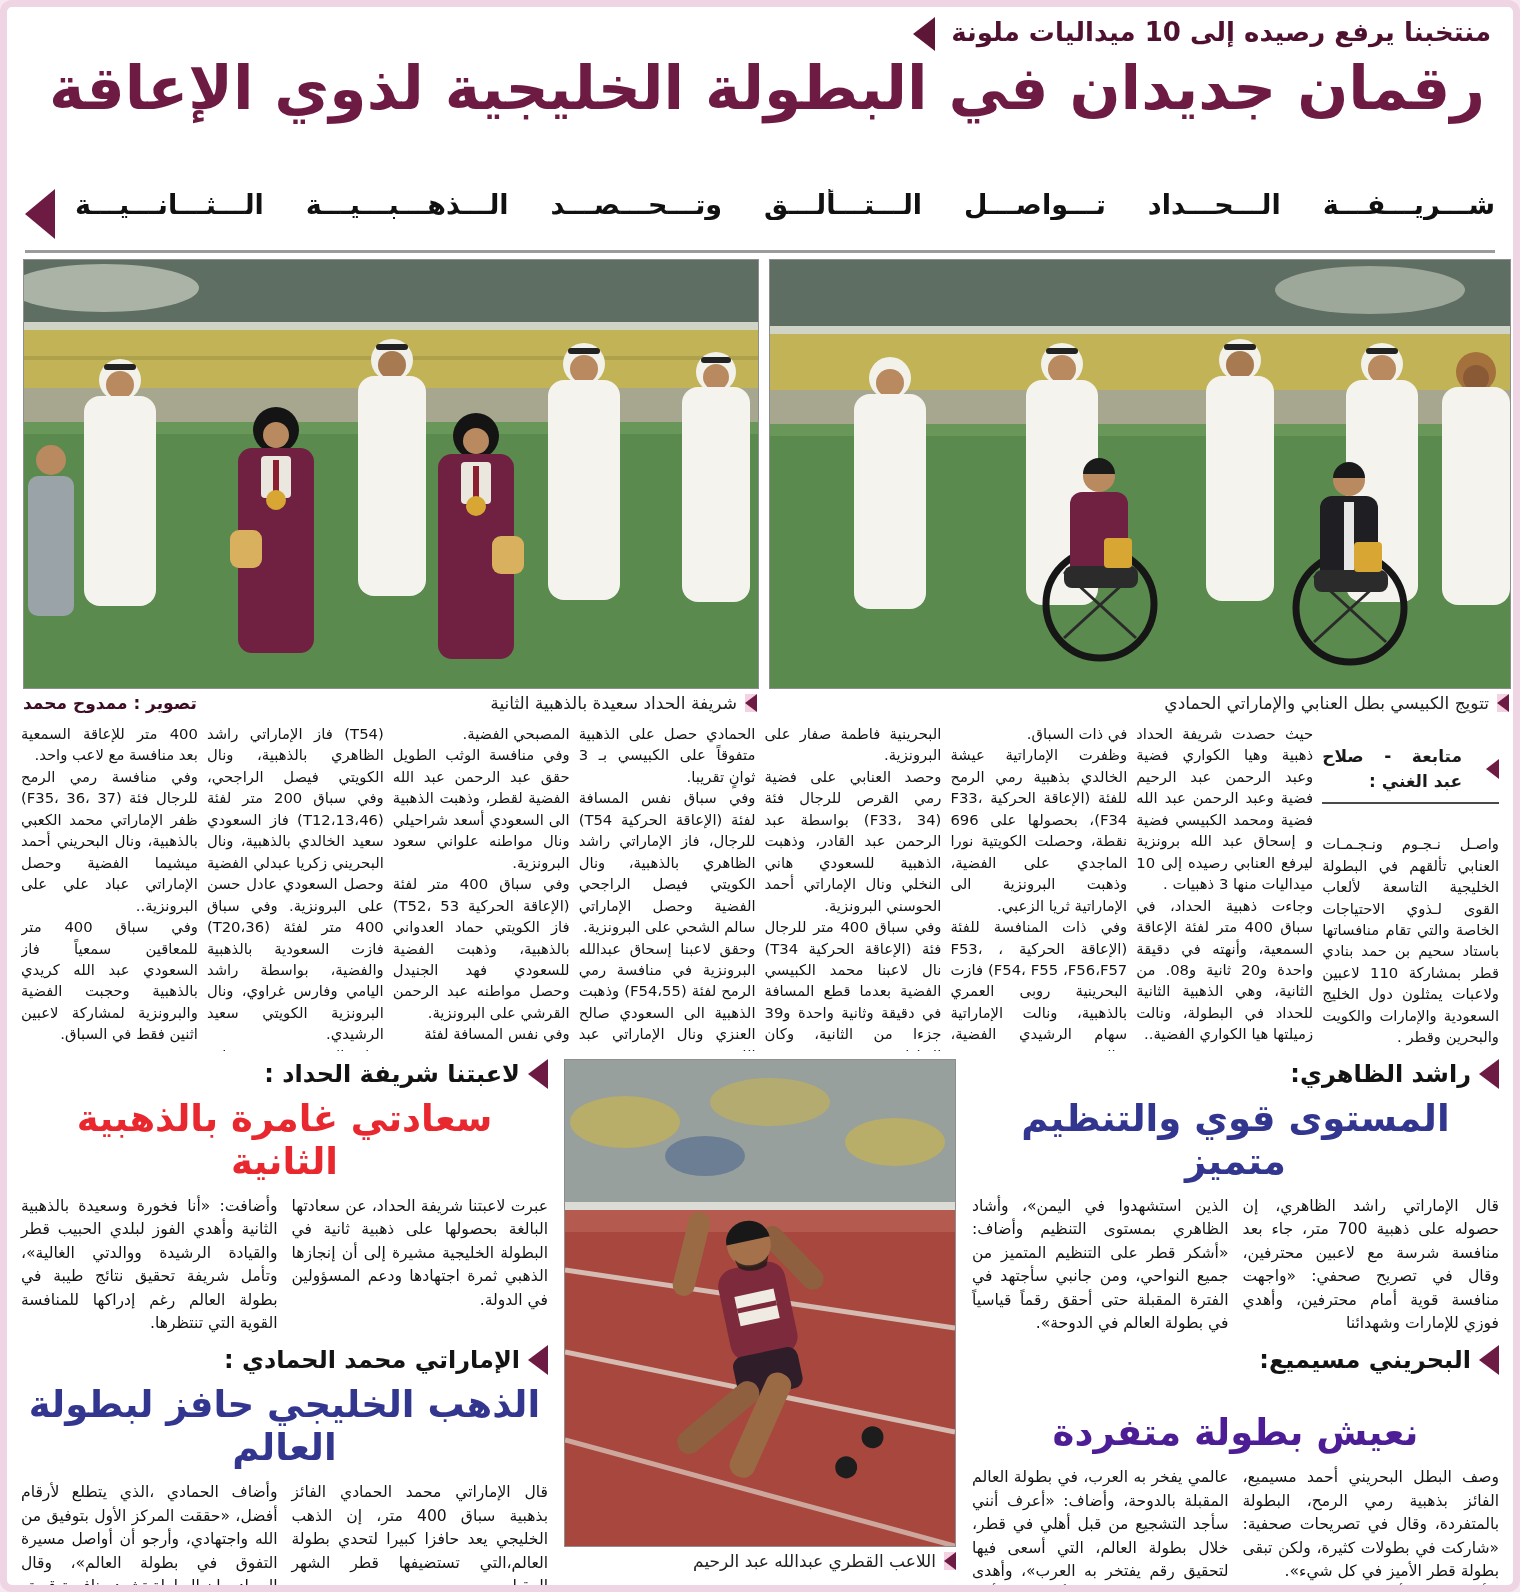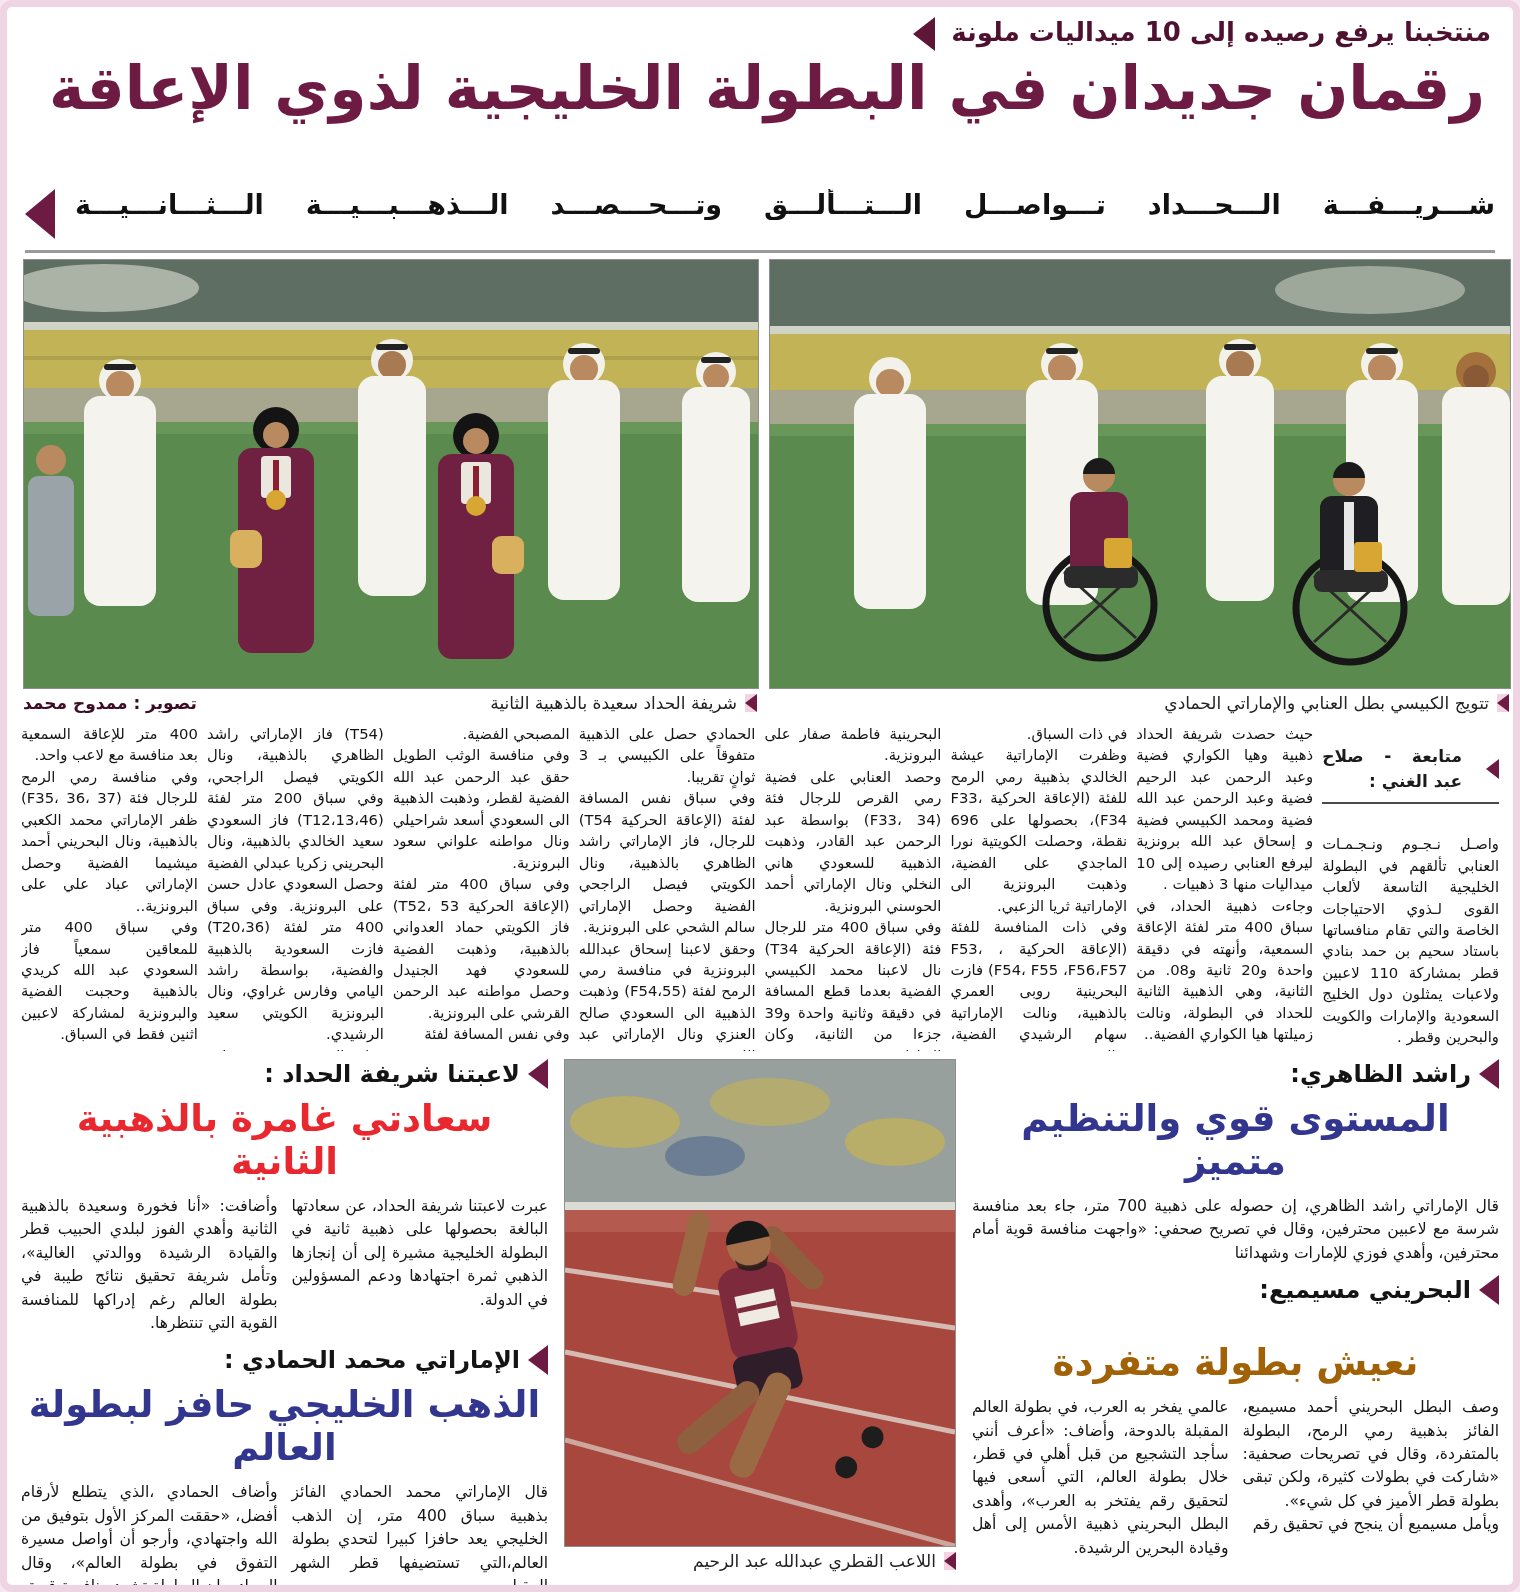--- a/index.html
+++ b/index.html
@@ -233,28 +233,29 @@
 
     <div class="side-block">
       <div class="sec">
         <div class="sec-head">
           <span class="tri tri-sec"></span>
           <span>راشد الظاهري:</span>
         </div>
         <div class="sec-headline" style="color: rgb(51, 54, 143);">المستوى قوي والتنظيم متميز</div>
         <div class="sec-body">
           <div class="sec-col">قال الإماراتي راشد الظاهري، إن حصوله على ذهبية 700 متر، جاء بعد منافسة شرسة مع لاعبين محترفين، وقال في تصريح صحفي: «واجهت منافسة قوية أمام محترفين، وأهدي فوزي للإمارات وشهدائنا</div>
+          <div class="sec-col">الذين استشهدوا في اليمن»، وأشاد الظاهري بمستوى التنظيم وأضاف: «أشكر قطر على التنظيم المتميز من جميع النواحي، ومن جانبي سأجتهد في الفترة المقبلة حتى أحقق رقماً قياسياً في بطولة العالم في الدوحة».</div>
         </div>
       </div>
       <div class="sec">
         <div class="sec-head">
           <span class="tri tri-sec"></span>
           <span>البحريني مسيميع:</span>
         </div>
-        <div class="sec-headline" style="color: #a16207; margin-top: 36px;">نعيش بطولة متفردة</div>
+        <div class="sec-headline" style="color: #4c1d95; margin-top: 36px;">نعيش بطولة متفردة</div>
         <div class="sec-body">
           <div class="sec-col">وصف البطل البحريني أحمد مسيميع، الفائز بذهبية رمي الرمح، البطولة بالمتفردة، وقال في تصريحات صحفية: «شاركت في بطولات كثيرة، ولكن تبقى بطولة قطر الأميز في كل شيء».
 ويأمل مسيميع أن ينجح في تحقيق رقم</div>
           <div class="sec-col">عالمي يفخر به العرب، في بطولة العالم المقبلة بالدوحة، وأضاف: «أعرف أنني سأجد التشجيع من قبل أهلي في قطر، خلال بطولة العالم، التي أسعى فيها لتحقيق رقم يفتخر به العرب»، وأهدى البطل البحريني ذهبية الأمس إلى أهل وقيادة البحرين الرشيدة.</div>
         </div>
       </div>
     </div>
 
     <div class="mid-block">
       <div class="photo-frame" style="width:390px;height:486px;">

